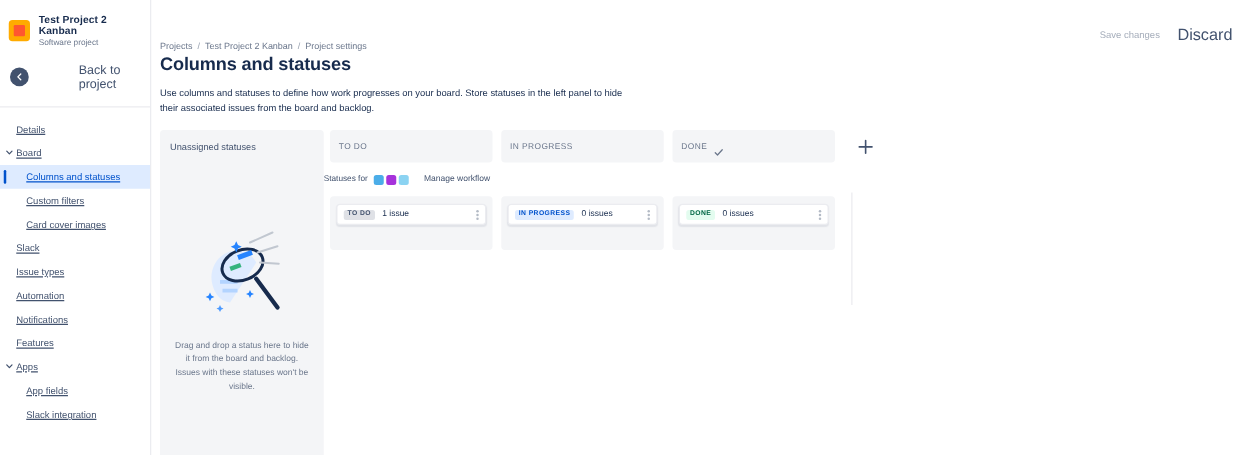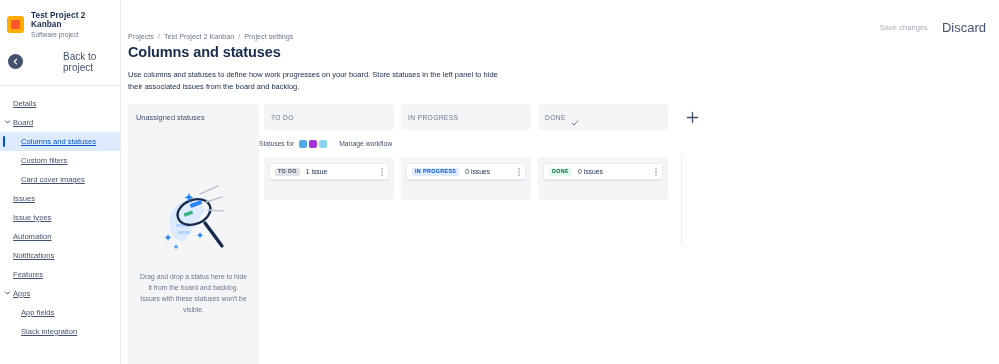--- a/index.html
+++ b/index.html
@@ -182,21 +182,21 @@
       <div class="nav-item sub selected">
         <span>Columns and statuses</span>
       </div>
       <div class="nav-item sub">
         <span>Custom filters</span>
       </div>
       <div class="nav-item sub">
         <span>Card cover images</span>
       </div>
       <div class="nav-item">
-        <span>Issues</span>
+        <span>Slack</span>
       </div>
       <div class="nav-item">
         <span>Issue types</span>
       </div>
       <div class="nav-item">
         <span>Automation</span>
       </div>
       <div class="nav-item">
         <span>Notifications</span>
       </div>

